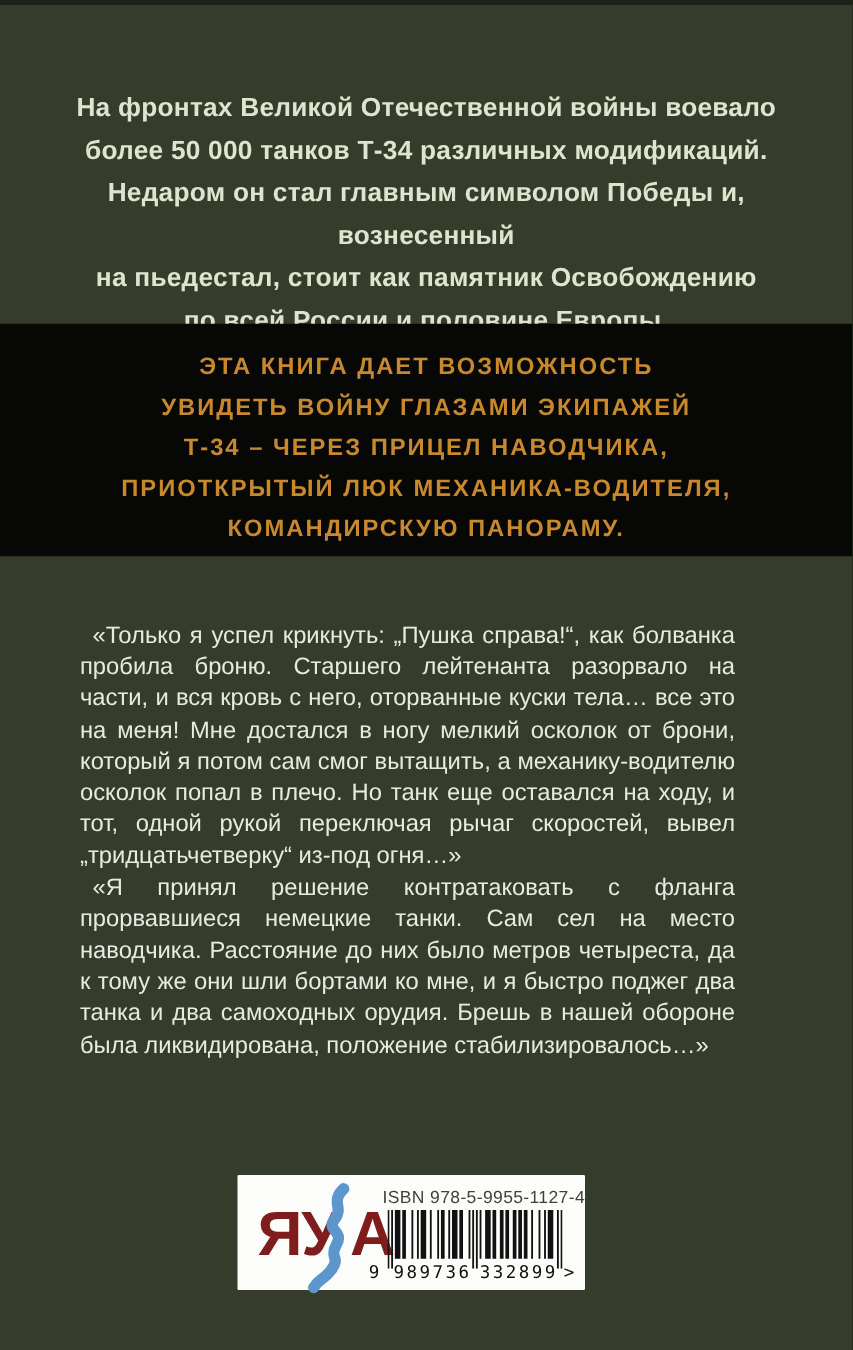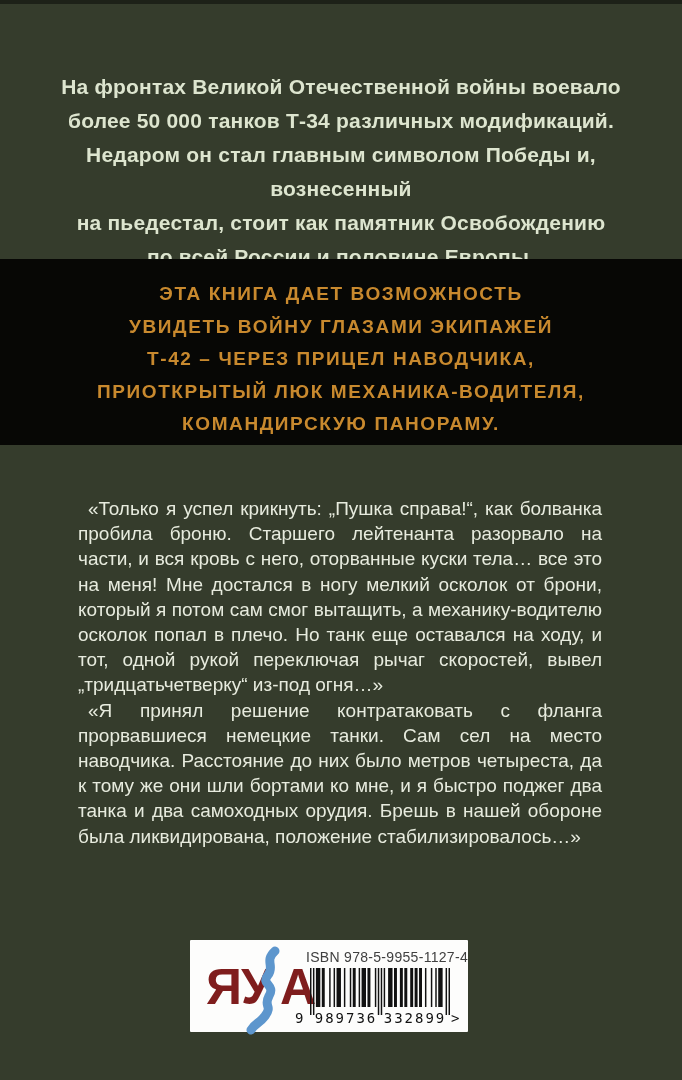--- a/index.html
+++ b/index.html
@@ -30,21 +30,21 @@
     background:var(--box_bg,#070705);
   }
   .banner-text{
     position:absolute;left:10px;right:10px;top:19px;
     color:var(--box_text,#c8892e);
     font-size:19px;line-height:32.6px;font-weight:bold;
     letter-spacing:1.6px;
     text-align:center;white-space:pre-line;
   }
   .quotes{
-    left:78px;top:492px;width:524px;
+    left:64px;top:492px;width:524px;
     color:var(--quote_text,#e7ebde);
     font-size:19px;line-height:25.2px;
     text-align:justify;
   }
   .quotes p{margin:0;text-indent:10px;}
 
   .plate{
     left:190px;top:936px;width:278px;height:92px;
     background:#fdfdfc;border-radius:1px;
   }
@@ -82,21 +82,21 @@
 
   <div class="layer top-note">На фронтах Великой Отечественной войны воевало
 более 50 000 танков Т-34 различных модификаций.
 Недаром он стал главным символом Победы и, вознесенный
 на пьедестал, стоит как памятник Освобождению
 по всей России и половине Европы.</div>
 
   <div class="layer banner">
     <div class="banner-text">ЭТА КНИГА ДАЕТ ВОЗМОЖНОСТЬ
 УВИДЕТЬ ВОЙНУ ГЛАЗАМИ ЭКИПАЖЕЙ
-Т-42 – ЧЕРЕЗ ПРИЦЕЛ НАВОДЧИКА,
+Т-34 – ЧЕРЕЗ ПРИЦЕЛ НАВОДЧИКА,
 ПРИОТКРЫТЫЙ ЛЮК МЕХАНИКА-ВОДИТЕЛЯ,
 КОМАНДИРСКУЮ ПАНОРАМУ.</div>
   </div>
 
   <div class="layer quotes">
     <p>«Только я успел крикнуть: „Пушка справа!“, как болванка пробила броню. Старшего лейтенанта разорвало на части, и вся кровь с него, оторванные куски тела… все это на меня! Мне достался в ногу мелкий осколок от брони, который я потом сам смог вытащить, а механику-водителю осколок попал в плечо. Но танк еще оставался на ходу, и тот, одной рукой переключая рычаг скоростей, вывел „тридцатьчетверку“ из-под огня…»</p>
     <p>«Я принял решение контратаковать с фланга прорвавшиеся немецкие танки. Сам сел на место наводчика. Расстояние до них было метров четыреста, да к тому же они шли бортами ко мне, и я быстро поджег два танка и два самоходных орудия. Брешь в нашей обороне была ликвидирована, положение стабилизировалось…»</p>
   </div>
 
   <div class="layer plate">

